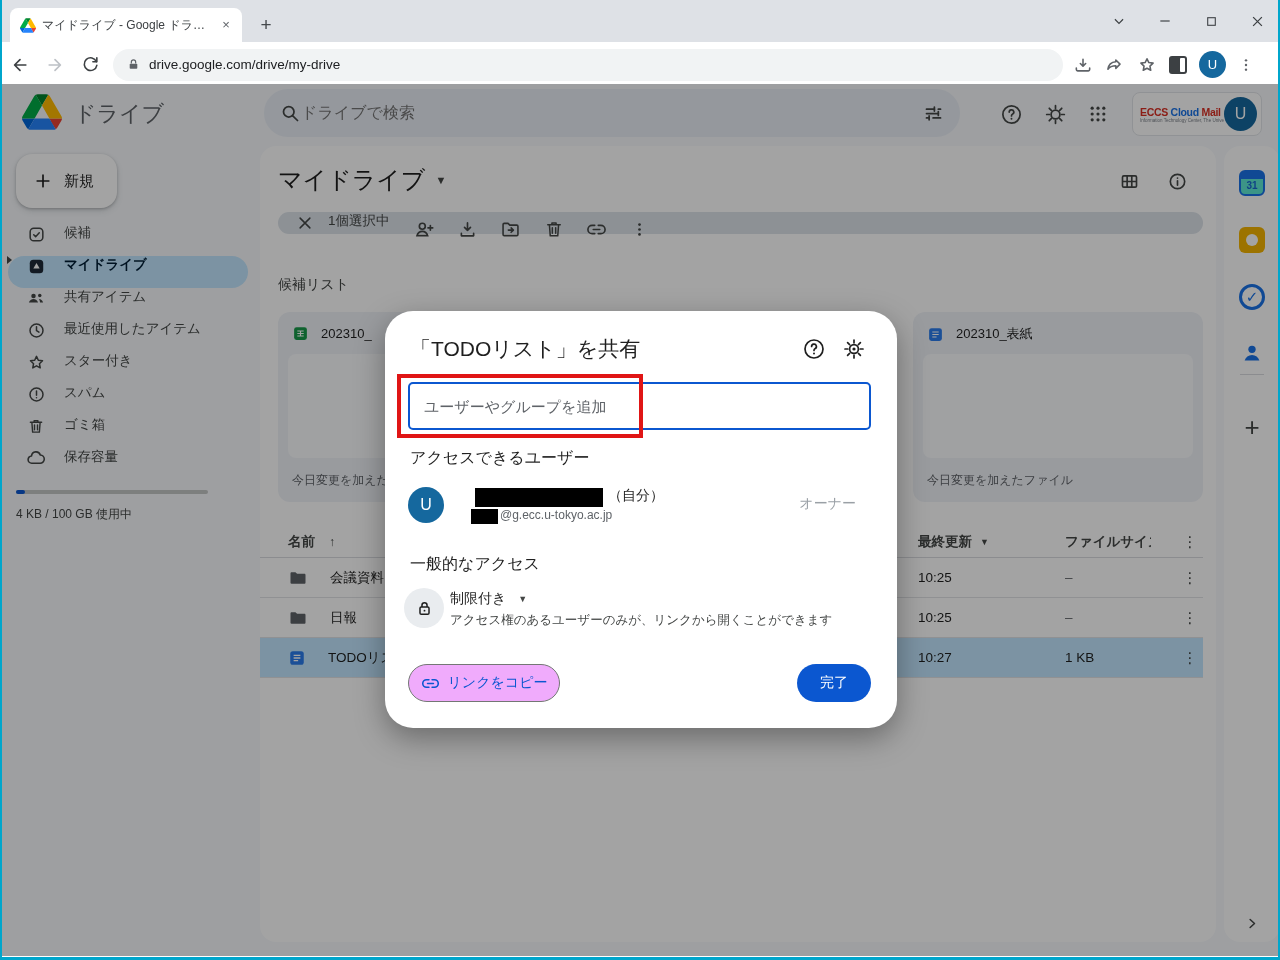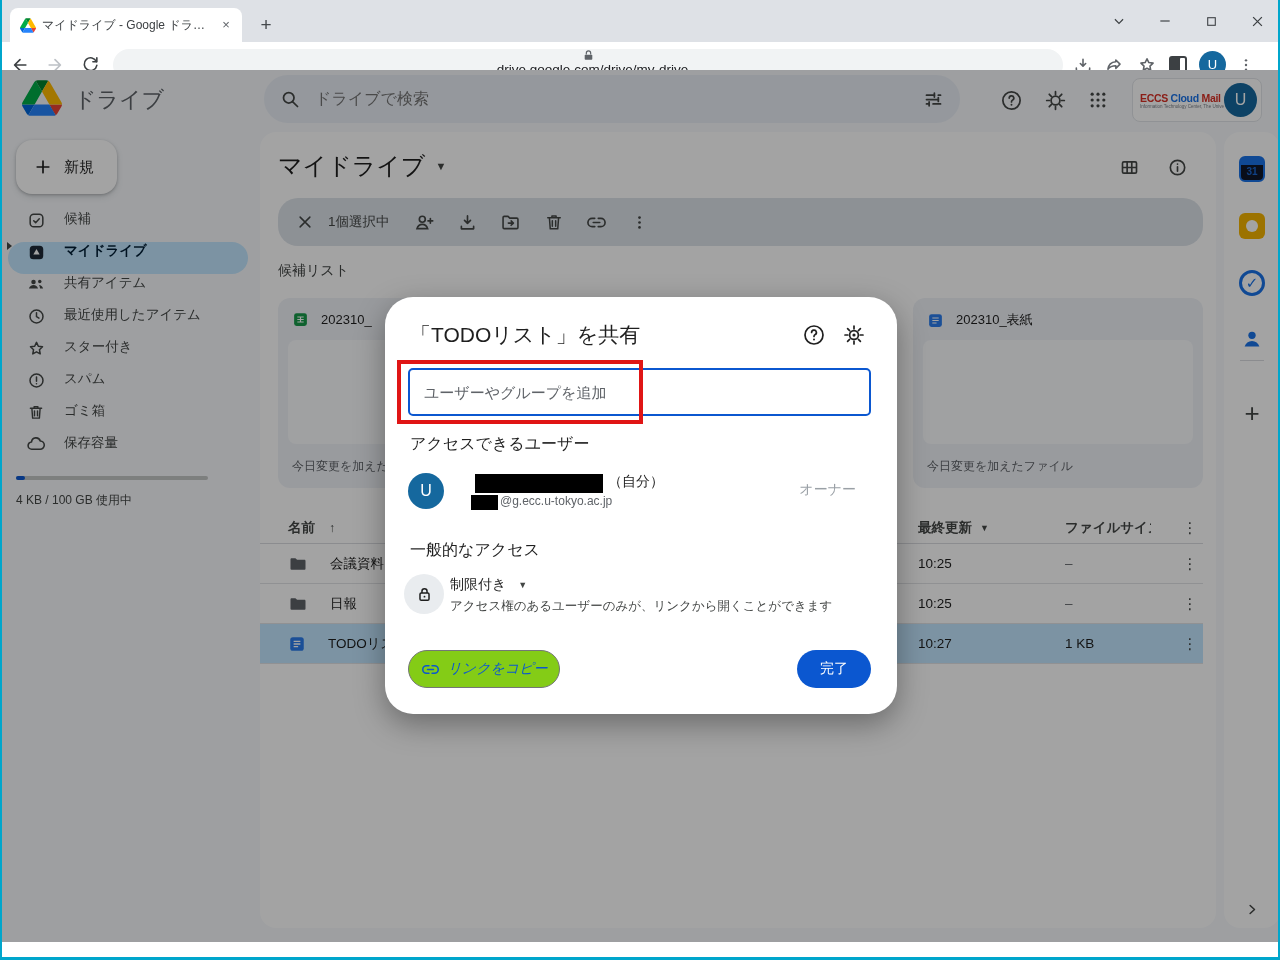--- a/index.html
+++ b/index.html
@@ -15,36 +15,36 @@
 
   
   .titlebar { position:absolute; left:0; top:0; width:1280px; height:53px; background:#dee1e6; }
   .tab { position:absolute; left:10px; top:8px; width:232px; height:34px; background:#fff; border-radius:8px 8px 0 0; display:flex; align-items:center; padding:0 8px 0 10px; }
   .tab-title { font-size:12px; color:#3c4043; white-space:nowrap; overflow:hidden; text-overflow:ellipsis; flex:1; margin:0 6px; }
   .tab-close { width:16px; height:16px; color:#5f6368; font-size:13px; line-height:16px; text-align:center; border-radius:8px; }
   .newtab-btn { position:absolute; left:254px; top:13px; width:24px; height:24px; color:#45494d; font-size:19px; line-height:23px; text-align:center; }
   .win-ctl { position:absolute; top:0; height:42px; width:46px; display:flex; align-items:center; justify-content:center; color:#3c4043; }
   .toolbar { position:absolute; left:0; top:42px; width:1280px; height:46px; background:#fff; border-bottom:1px solid #d7dade; display:flex; align-items:center; }
   .nav-btn { width:30px; height:30px; display:flex; align-items:center; justify-content:center; margin-left:5px; }
-  .urlbar { margin-left:8px; width:950px; height:32px; background:#f1f3f4; border-radius:16px; display:flex; align-items:center; padding:0 14px;flex-direction:column; }
+  .urlbar { margin-left:8px; width:950px; height:32px; background:#f1f3f4; border-radius:16px; display:flex; align-items:center; padding:0 14px; }
   .url-text { font-size:13.5px; color:#202124; margin-left:9px; }
   .tb-right { display:flex; align-items:center; margin-left:10px; gap:12px; }
   .browser-avatar { width:27px; height:27px; border-radius:50%; background:#15689e; color:#fff; font-size:13px; display:flex; align-items:center; justify-content:center; }
   .sidepanel-ic { width:18px; height:18px; border-radius:3px; background:#3c4043; position:relative; }
   .sidepanel-ic::after { content:""; position:absolute; right:2px; top:2px; bottom:2px; width:5px; background:#fff; border-radius:1px; }
 
   
-  .page { position:absolute; left:0; top:70px; width:1280px; height:872px; background:#f7f9fc; overflow:hidden; }
+  .page { position:absolute; left:0; top:84px; width:1280px; height:872px; background:#f7f9fc; overflow:hidden; }
   .dim { position:absolute; inset:0; background:rgba(0,0,0,0.36); z-index:5; }
 
   .d-header { position:absolute; left:0; top:0; width:1280px; height:60px; }
   .d-logo { position:absolute; left:22px; top:10px; width:40px; height:36px; }
   .d-appname { position:absolute; left:74px; top:15px; font-size:22px; color:#5f6368; }
   .searchbar { position:absolute; left:264px; top:5px; width:696px; height:48px; background:#e9eef6; border-radius:24px; display:flex; align-items:center; padding:0 16px; }
-  .searchbar input { flex:1; border:none; outline:none; background:transparent; font-size:16px; color:#14532d; margin-left:14px; font-family:inherit; }
+  .searchbar input { flex:1; border:none; outline:none; background:transparent; font-size:16px; color:#14532d; font-family:inherit; }
   .hdr-ic { position:absolute; top:17px; width:26px; height:26px; display:flex; align-items:center; justify-content:center; }
   .eccs-badge { position:absolute; left:1132px; top:8px; width:130px; height:44px; background:#fff; border-radius:8px; border:1px solid #e2e5e9; display:flex; align-items:center; padding:0 4px 0 7px; }
   .eccs-text { width:84px; }
   .eccs-l1 { font-size:10.5px; font-weight:bold; letter-spacing:-0.3px; white-space:nowrap; }
   .eccs-l1 .r { color:#d93025; } .eccs-l1 .b { color:#1a73e8; }
   .eccs-l2 { font-size:4.5px; color:#7b8089; white-space:nowrap; overflow:hidden; }
   .eccs-avatar { width:34px; height:34px; border-radius:50%; background:#15689e; color:#fff; font-size:16px; display:flex; align-items:center; justify-content:center; }
 
   .sidebar { position:absolute; left:0; top:60px; width:256px; bottom:0;text-decoration:underline; }
   .new-btn { position:absolute; left:16px; top:10px; width:101px; height:54px; background:#fff; border-radius:16px; box-shadow:0 1px 3px rgba(60,64,67,.3), 0 3px 6px rgba(60,64,67,.15); display:flex; align-items:center; padding-left:17px; gap:11px; }
@@ -57,21 +57,21 @@
   .nav-caret { position:absolute; left:-1px; width:0; height:0; border-left:5px solid #444746; border-top:4px solid transparent; border-bottom:4px solid transparent; }
   .storage-bar { position:absolute; left:16px; top:346px; width:192px; height:4px; border-radius:2px; background:#c4c7c5; }
   .storage-fill { width:9px; height:4px; border-radius:2px; background:#0b57d0; }
   .storage-text { position:absolute; left:16px; top:362px; font-size:12px; color:#444746; }
 
   .main { position:absolute; left:260px; top:62px; width:956px; height:796px; background:#fff; border-radius:16px; }
   .page-title { position:absolute; left:18px; top:18px; font-size:24px; color:#1f1f1f; display:flex; align-items:center; gap:10px; }
   .page-title .dd { font-size:11px; color:#444746; }
   .view-ic { position:absolute; top:22px; width:26px; height:26px; display:flex; align-items:center; justify-content:center; }
 
-  .sel-toolbar { position:absolute; left:18px; top:66px; width:925px; height:48px; background:#dde3ea; border-radius:20px; display:flex; align-items:center; }
+  .sel-toolbar { position:absolute; left:18px; top:66px; width:925px; height:22px; background:#dde3ea; border-radius:20px; display:flex; }
   .sel-close { margin-left:16px; width:22px; height:22px; display:flex; align-items:center; justify-content:center; }
   .sel-count { margin-left:12px; font-size:13.5px; color:#444746; }
   .sel-ic { width:34px; height:34px; display:flex; align-items:center; justify-content:center; }
   .sel-ic.g1 { margin-left:18px; } .sel-ic + .sel-ic { margin-left:9px; }
 
   .sugg-heading { position:absolute; left:18px; top:130px; font-size:14px; color:#444746; }
   .sugg-card { position:absolute; top:166px; width:290px; height:190px; background:#f0f3f8; border-radius:12px; }
   .card-head { display:flex; align-items:center; gap:12px; padding:13px 12px 0 14px; }
   .card-title { font-size:13px; color:#1f1f1f; white-space:nowrap; overflow:hidden; }
   .card-preview { position:absolute; left:10px; right:10px; top:42px; height:104px; background:#fafcfe; border-radius:8px; }
@@ -89,21 +89,21 @@
   .caret-d { font-size:9px; color:#444746; margin-left:8px; }
   .frow .cell-text { font-size:13.5px; color:#1f1f1f; }
   .frow .dim-text { font-size:13.5px; color:#5f6368; }
   .fname-label { margin-left:22px; font-size:13.5px; color:#1f1f1f; white-space:nowrap; overflow:hidden; }
   .frow.selected { background:#c2e7ff; }
   .kebab { font-size:15px; color:#444746; letter-spacing:0; line-height:1; }
 
   .rail { position:absolute; left:1224px; top:62px; width:56px; height:796px; background:#fff; border-radius:16px; }
   .rail-ic { position:absolute; left:50%; transform:translateX(-50%); }
   .sq-ic { width:26px; height:26px; border-radius:6px; display:flex; align-items:center; justify-content:center; }
-  .cal-ic { background:#0f172a; border:2px solid #1a73e8; position:relative; }
+  .cal-ic { background:#5eead4; border:2px solid #1a73e8; position:relative; }
   .cal-top { position:absolute; left:0; right:0; top:0; height:7px; background:#1a73e8; }
   .cal-num { position:relative; font-size:10px; color:#1967d2; font-weight:bold; margin-top:5px; }
   .keep-ic { background:#f5b400; }
   .keep-bulb { width:12px; height:12px; background:#fff; border-radius:50%; }
   .tasks-ic { width:26px; height:26px; border-radius:50%; background:#fff; color:#1a73e8; display:flex; align-items:center; justify-content:center; font-size:15px; font-weight:bold; border:3px solid #1a73e8; }
   .rail-div { position:absolute; left:16px; width:24px; height:1px; background:#dadce0; }
   .rail-plus { font-size:26px; color:#444746; font-weight:300; }
 
   
   .dialog { position:absolute; left:385px; top:227px; width:512px; height:417px; background:#fff; border-radius:28px; z-index:10; box-shadow:0 10px 30px rgba(0,0,0,.35); }
@@ -117,21 +117,21 @@
   .redact { position:absolute; background:#000; }
   .owner-self { position:absolute; left:200px; top:0; font-size:14px; color:#1f1f1f; }
   .owner-email { position:absolute; left:71px; top:21px; font-size:12px; color:#5f6368; }
   .owner-role { position:absolute; right:18px; top:8px; font-size:14px; color:#9aa0a6; }
   .access-row { position:absolute; left:19px; top:277px; width:470px; }
   .lock-circle { position:absolute; left:0; top:0; width:40px; height:40px; border-radius:50%; background:#e9ecef; display:flex; align-items:center; justify-content:center; }
   .access-level { position:absolute; left:46px; top:2px; font-size:14px; font-weight:500; color:#1f1f1f; display:flex; align-items:center; gap:12px; }
   .access-level .caret-d { margin:0; }
   .access-desc { position:absolute; left:46px; top:24px; font-size:12.5px; color:#444746; white-space:nowrap; }
   .dlg-footer-btn { position:absolute; top:353px; height:38px; border-radius:19px; display:flex; align-items:center; justify-content:center; }
-  .copy-link { left:23px; width:152px; border:1px solid #747775; gap:8px; background:#84cc16;font-style:italic; }
+  .copy-link { left:23px; width:152px; border:1px solid #747775; gap:8px; background:#f0abfc; }
   .copy-link span { color:#0b57d0; font-size:14px; }
   .done-btn { right:26px; width:74px; background:#0b57d0; }
   .done-btn span { color:#fff; font-size:14px; }
 
   .red-annotation { position:absolute; left:397px; top:290px; width:246px; height:64px; border:4px solid #e01515; z-index:12; }
 </style>
 </head>
 <body>
 
 <svg width="0" height="0" style="position:absolute">

